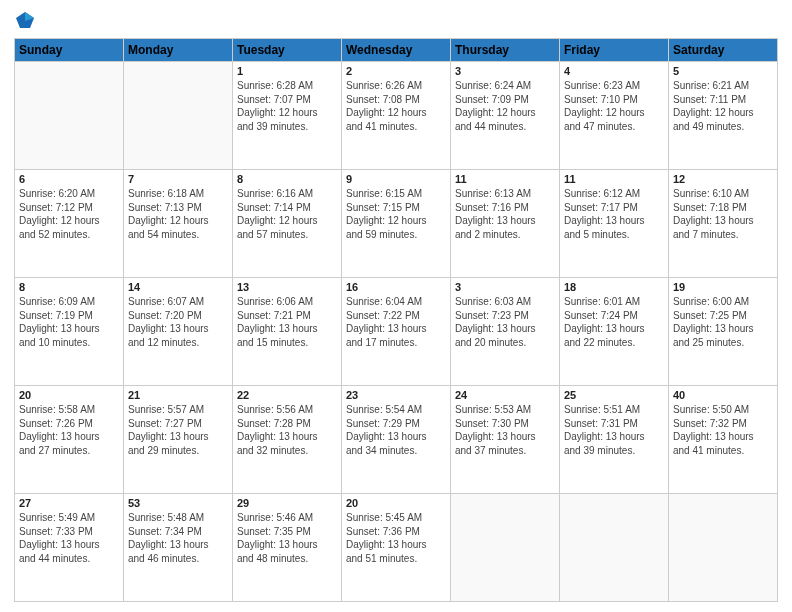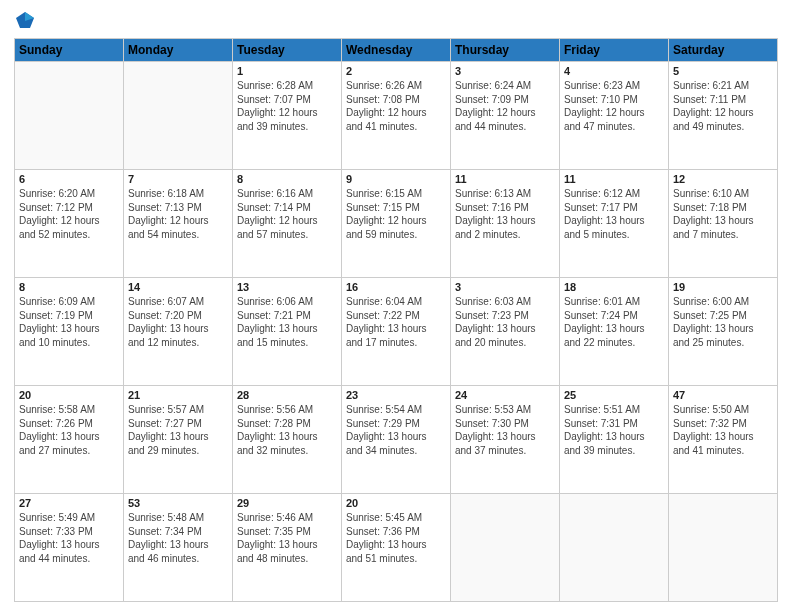--- a/index.html
+++ b/index.html
@@ -223,37 +223,37 @@
         <tr>
           <td>
             <span class="day-num">20</span>
             <div class="day-info">Sunrise: 5:58 AM<br>Sunset: 7:26 PM<br>Daylight: 13 hours and 27 minutes.</div>
           </td>
           <td>
             <span class="day-num">21</span>
             <div class="day-info">Sunrise: 5:57 AM<br>Sunset: 7:27 PM<br>Daylight: 13 hours and 29 minutes.</div>
           </td>
           <td>
-            <span class="day-num">28</span>
+            <span class="day-num">22</span>
             <div class="day-info">Sunrise: 5:56 AM<br>Sunset: 7:28 PM<br>Daylight: 13 hours and 32 minutes.</div>
           </td>
           <td>
             <span class="day-num">23</span>
             <div class="day-info">Sunrise: 5:54 AM<br>Sunset: 7:29 PM<br>Daylight: 13 hours and 34 minutes.</div>
           </td>
           <td>
             <span class="day-num">24</span>
             <div class="day-info">Sunrise: 5:53 AM<br>Sunset: 7:30 PM<br>Daylight: 13 hours and 37 minutes.</div>
           </td>
           <td>
             <span class="day-num">25</span>
             <div class="day-info">Sunrise: 5:51 AM<br>Sunset: 7:31 PM<br>Daylight: 13 hours and 39 minutes.</div>
           </td>
           <td>
-            <span class="day-num">47</span>
+            <span class="day-num">40</span>
             <div class="day-info">Sunrise: 5:50 AM<br>Sunset: 7:32 PM<br>Daylight: 13 hours and 41 minutes.</div>
           </td>
         </tr>
         <tr>
           <td>
             <span class="day-num">27</span>
             <div class="day-info">Sunrise: 5:49 AM<br>Sunset: 7:33 PM<br>Daylight: 13 hours and 44 minutes.</div>
           </td>
           <td>
             <span class="day-num">53</span>

